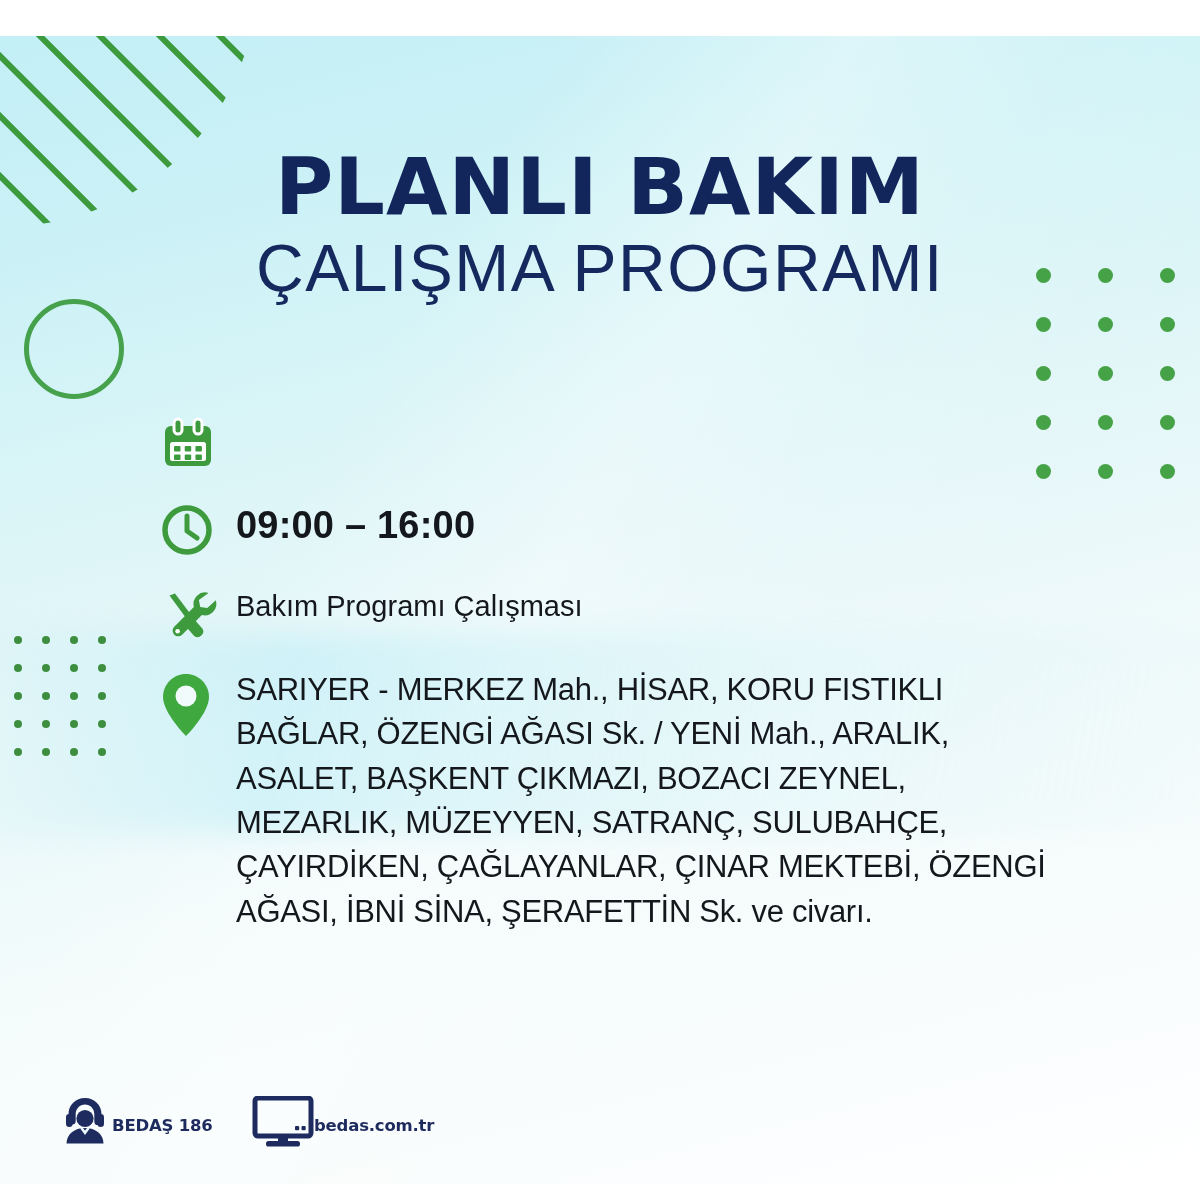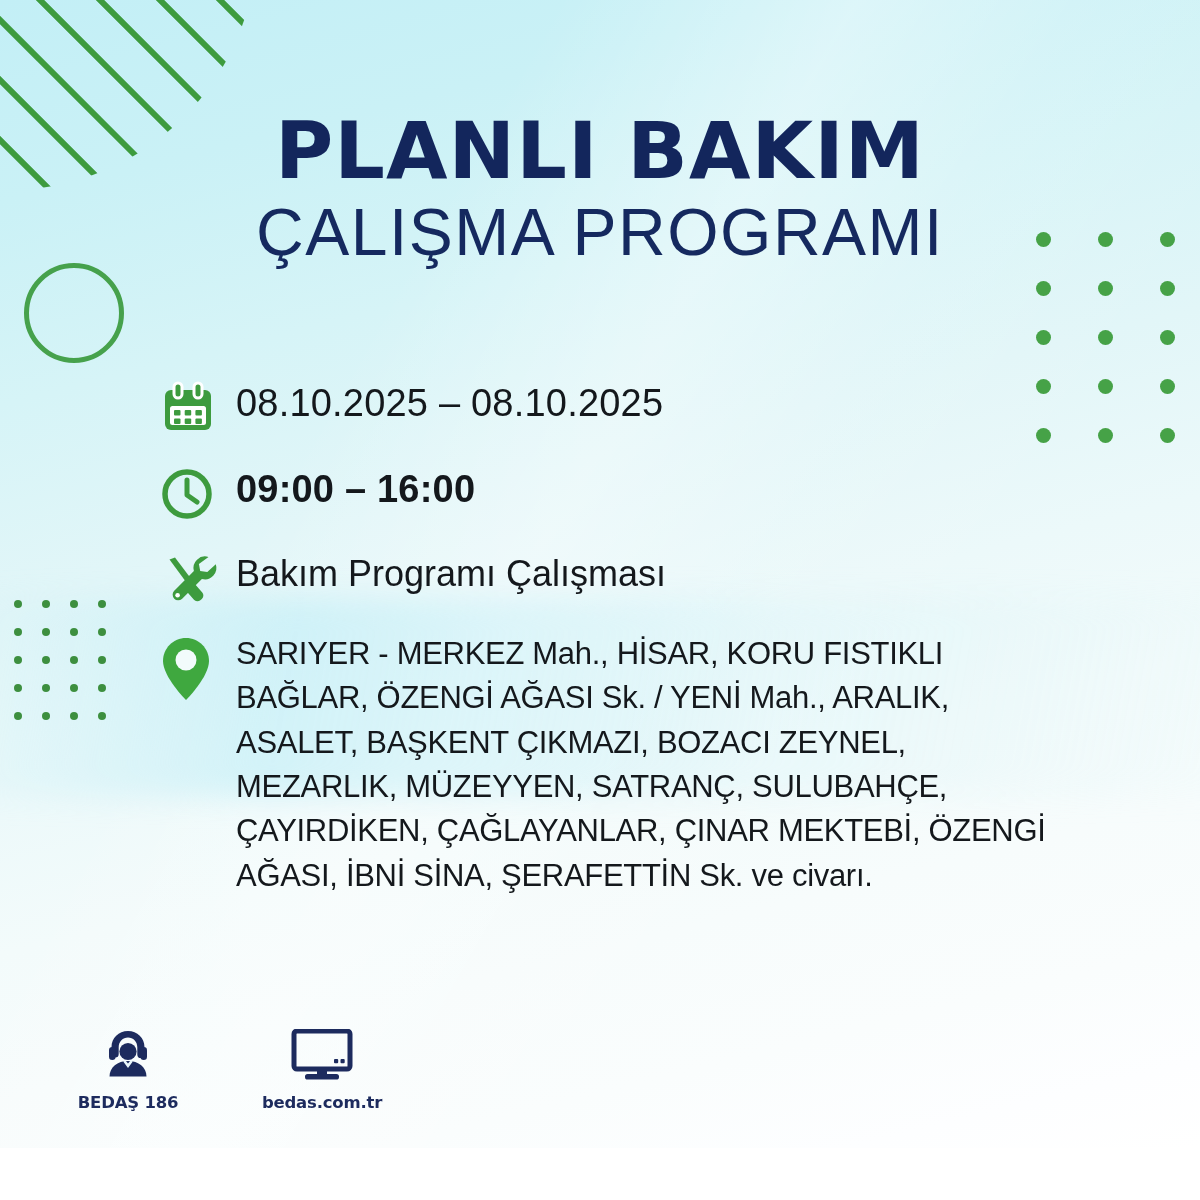--- a/index.html
+++ b/index.html
@@ -22,20 +22,21 @@
         #caf1f6 14%,
         #d6f4f7 28%,
         #e2f6f8 42%,
         #ecf9fa 55%,
         #f3fbfb 66%,
         #f7fcfc 76%,
         #fafdfd 86%,
         #fdfeff 94%,
         #ffffff 100%);
     overflow: hidden;
+    margin-top: 36px;
   }
   
   .sheen {
     position: absolute;
     inset: 0;
     background: linear-gradient(120deg,
       rgba(255,255,255,0) 30%,
       rgba(255,255,255,0.35) 46%,
       rgba(255,255,255,0.10) 58%,
       rgba(255,255,255,0) 72%);
@@ -162,21 +163,21 @@
   .row .txt {
     font-family: "Liberation Sans", sans-serif;
     font-size: 37px;
     color: #14181c;
     line-height: 1.0;
     padding-top: 6px;
   }
   .row-date .txt { font-size: 38px; letter-spacing: 0.2px; }
   .row-time .txt { font-size: 38px; letter-spacing: 0.2px; font-weight: bold; }
   .row-work { margin-bottom: 22px; }
-  .row-work .txt { font-size: 36px; }
+  .row-work .txt { font-size: 29px; }
   .row-loc { margin-bottom: 0; }
   .row-loc .ico { height: 70px; align-items: flex-start; padding-top: 4px;}
   .addr {
     font-family: "Liberation Sans", sans-serif;
     font-size: 31px;
     color: #14181c;
     line-height: 1.43;
     letter-spacing: -0.3px;
     max-width: 830px;
     padding-top: 0;
@@ -194,21 +195,21 @@
   .contacts {
     position: absolute;
     left: 58px;
     bottom: 36px;
     display: flex;
     align-items: flex-end;
     gap: 54px;
   }
   .contact {
     display: flex;
-    flex-direction: column;
+    flex-direction: row;
     align-items: center;
     width: 140px;
   }
   .contact .cico {
     height: 58px;
     display: flex;
     align-items: flex-end;
     justify-content: center;
   }
   .contact .clabel {
@@ -344,21 +345,20 @@
             <rect x="24.7" y="30" width="6.5" height="5.5" rx="1"></rect>
             <rect x="35.4" y="30" width="6.5" height="5.5" rx="1"></rect>
             <rect x="14" y="38.5" width="6.5" height="5.5" rx="1"></rect>
             <rect x="24.7" y="38.5" width="6.5" height="5.5" rx="1"></rect>
             <rect x="35.4" y="38.5" width="6.5" height="5.5" rx="1"></rect>
           </g>
           <rect x="14" y="3" width="8" height="15" rx="4" fill="#3d9b3e" stroke="#ffffff" stroke-width="3"></rect>
           <rect x="34" y="3" width="8" height="15" rx="4" fill="#3d9b3e" stroke="#ffffff" stroke-width="3"></rect>
         </svg>
       </span>
-      <span class="txt">08.10.2025 – 08.10.2025</span>
     </div>
 
     <div class="row row-time">
       <span class="ico">
         <svg width="54" height="54" viewBox="0 0 54 54" xmlns="http://www.w3.org/2000/svg">
           <circle cx="27" cy="27" r="22" fill="none" stroke="#3d9b3e" stroke-width="5.5"></circle>
           <path d="M27 13 L27 28 L37 35" fill="none" stroke="#3d9b3e" stroke-width="5" stroke-linecap="round" stroke-linejoin="round"></path>
         </svg>
       </span>
       <span class="txt">09:00 – 16:00</span>

